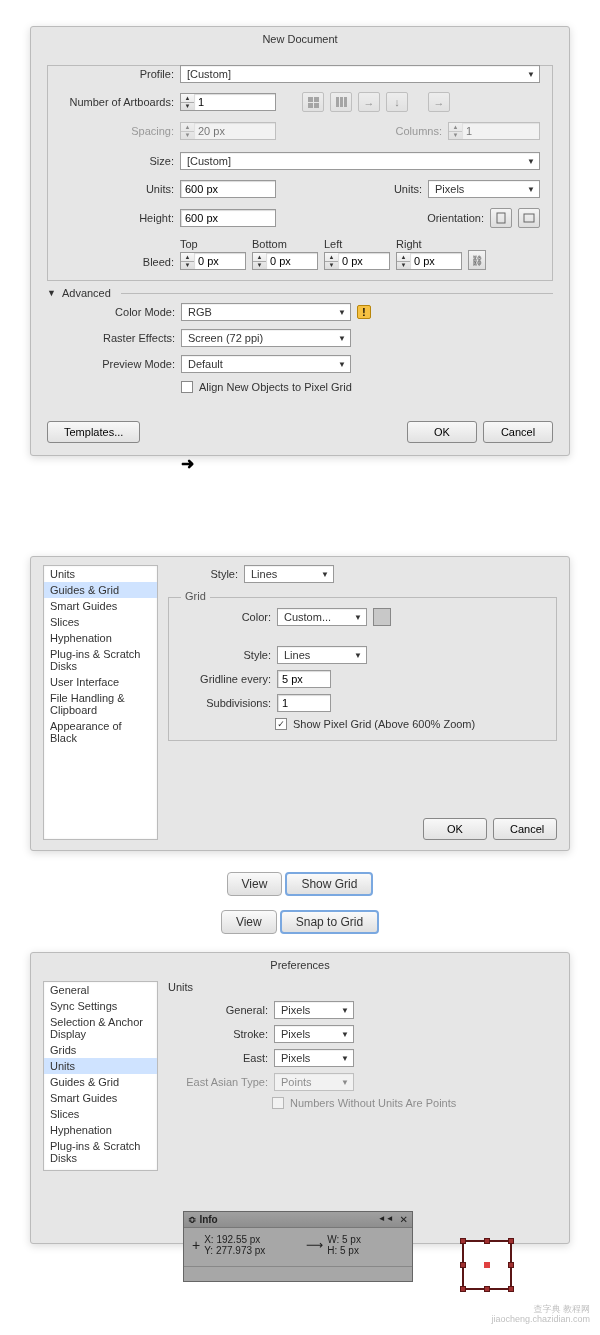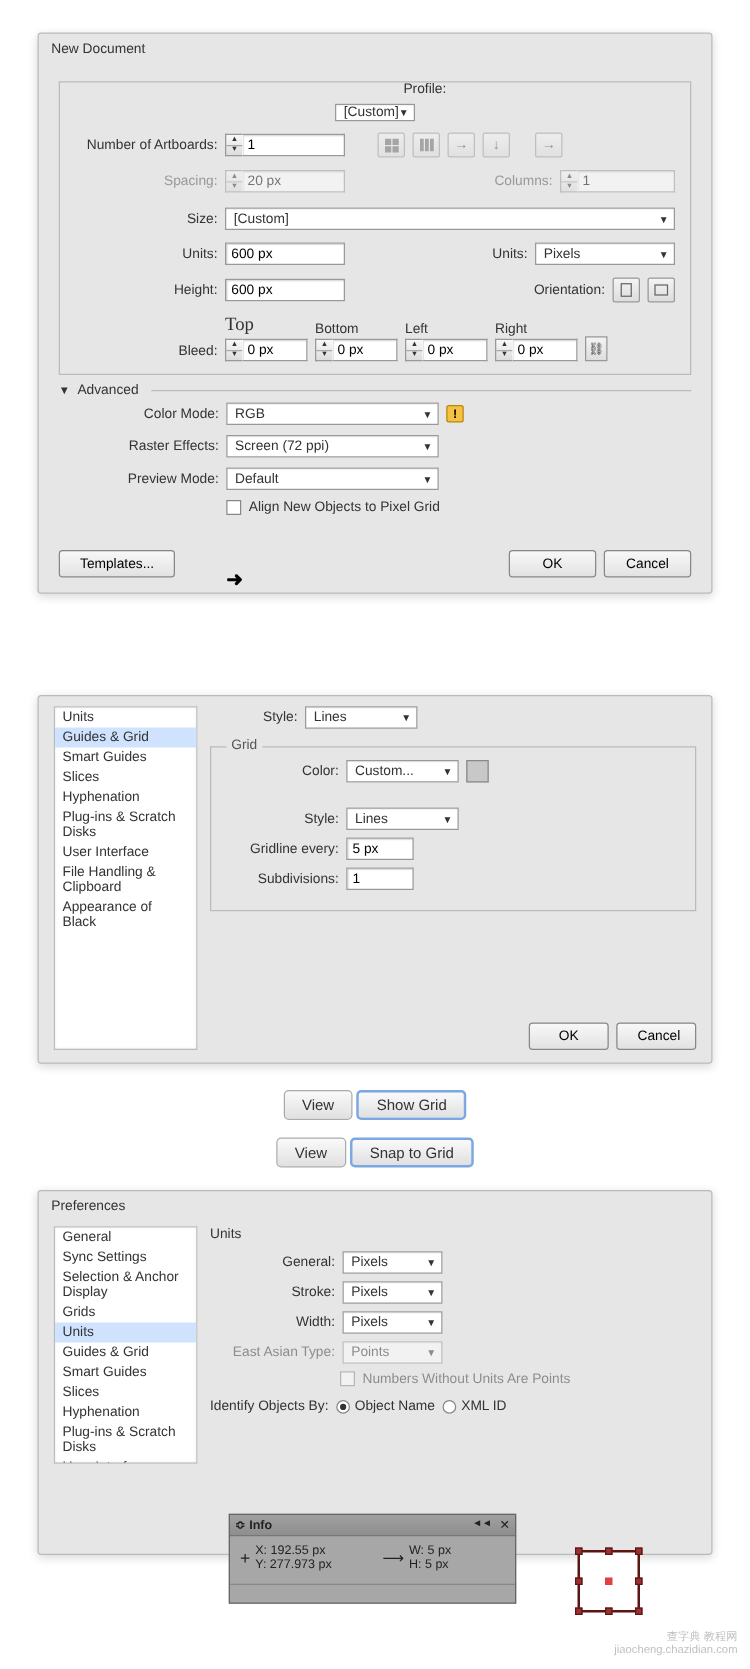--- a/index.html
+++ b/index.html
@@ -17,20 +17,21 @@
   position: absolute;
   background: #e6e6e6;
   border: 1px solid #bbb;
   border-radius: 3px;
   box-shadow: 0 2px 8px rgba(0,0,0,.15);
 }
 .panel-title {
   padding: 6px 10px;
   font-size: 11px;
   color: #333;
+  text-align: center;
 }
 .label { text-align: right; color: #333; }
 .label.dim { color: #999; text-align: right; }
 .input-text {
   background: #fff;
   border: 1px solid #999;
   height: 18px;
   padding: 1px 4px;
   font-size: 11px;
   box-shadow: inset 1px 1px 1px rgba(0,0,0,.15);
@@ -126,21 +127,21 @@
 </style>
 </head>
 <body>
 
 <div class="panel" style="left:30px; top:26px; width:540px;">
   <div class="panel-title">New Document</div>
   <div style="padding:10px 16px 12px 16px;">
 
 
     <div class="fieldset" style="padding-top:0;">
-     <div class="row" style="margin:0 0 8px 0; position:relative; top:-1px;flex-direction:column;">
+     <div class="row" style="margin:0 0 8px 0; position:relative; top:-1px;">
       <div class="label" style="width:114px;">Profile:</div>
       <div class="dropdown" style="flex:1;">
             <span>[Custom]</span>
             <span class="arrow">▼</span>
           </div>
      </div>
 
      <div class="row" style="margin-bottom:10px;">
       <div class="label" style="width:114px;">Number of Artboards:</div>
       <div class="numbox">
@@ -224,21 +225,21 @@
       <div class="icon-btn">
             <svg width="12" height="10">
               <rect x="1" y="1" width="10" height="8" fill="none" stroke="#666" stroke-width="1"></rect>
             </svg>
           </div>
      </div>
 
      <div style="display:flex; gap:6px; align-items:flex-end;">
       <div class="label" style="width:114px; padding-bottom:2px;">Bleed:</div>
       <div>
-        <div style="font-size:15px; margin-bottom:2px;font-family:Liberation Serif, serif;">Top</div>
+        <div style="font-size:11px; margin-bottom:2px;">Top</div>
         <div class="numbox">
               <div class="spin">
                 <span>▲</span>
                 <span>▼</span>
               </div>
               <input class="input-text" style="width: 52px;" value="0 px">
             </div>
       </div>
       <div>
         <div style="font-size:11px; margin-bottom:2px;">Bottom</div>
@@ -355,20 +356,24 @@
               <span class="arrow">▼</span>
             </div>
         </div>
         <div class="row" style="margin-bottom:6px;">
           <div class="label" style="width:90px;">Gridline every:</div>
           <input class="input-text" style="width: 54px;" value="5 px">
         </div>
         <div class="row" style="margin-bottom:6px;">
           <div class="label" style="width:90px;">Subdivisions:</div>
           <input class="input-text" style="width: 54px;" value="1">
+        </div>
+        <div class="row" style="margin-left:94px;">
+          <span class="checkbox checked"></span>
+          <span>Show Pixel Grid (Above 600% Zoom)</span>
         </div>
       </div>
       <div style="flex:1;"></div>
       <div class="row" style="justify-content:flex-end;">
         <button class="btn" style="width:64px;">OK</button>
         <button class="btn" style="width:64px;">Cancel</button>
       </div>
     </div>
   </div>
 </div>
@@ -408,47 +413,36 @@
           </div>
       </div>
       <div class="row" style="margin-bottom:6px;">
         <div class="label" style="width:100px;">Stroke:</div>
         <div class="dropdown" style="width:80px;">
             <span>Pixels</span>
             <span class="arrow">▼</span>
           </div>
       </div>
       <div class="row" style="margin-bottom:6px;">
-        <div class="label" style="width:100px;">Width:</div>
+        <div class="label" style="width:100px;">East:</div>
         <div class="dropdown" style="width:80px;">
             <span>Pixels</span>
             <span class="arrow">▼</span>
           </div>
       </div>
       <div class="row" style="margin-bottom:6px; opacity:.5;">
         <div class="label" style="width:100px;">East Asian Type:</div>
         <div class="dropdown" style="width:80px;">
             <span>Points</span>
             <span class="arrow">▼</span>
           </div>
       </div>
       <div class="row" style="margin-left:104px; margin-bottom:10px; opacity:.5;">
         <span class="checkbox"></span>
         <span>Numbers Without Units Are Points</span>
-      </div>
-      <div class="row">
-        <span>Identify Objects By:</span>
-        <span class="radio">
-            <span class="r sel"></span>
-            <span>Object Name</span>
-          </span>
-        <span class="radio">
-            <span class="r"></span>
-            <span>XML ID</span>
-          </span>
       </div>
     </div>
   </div>
 </div>
 
 <div class="info-panel" style="left:183px; top:1211px; width:230px;">
   <div class="info-header">
     <span class="info-tab">≎ <span>Info</span></span>
     <span style="display:flex; gap:6px;">
       <span style="font-size:8px;">◄◄</span>

